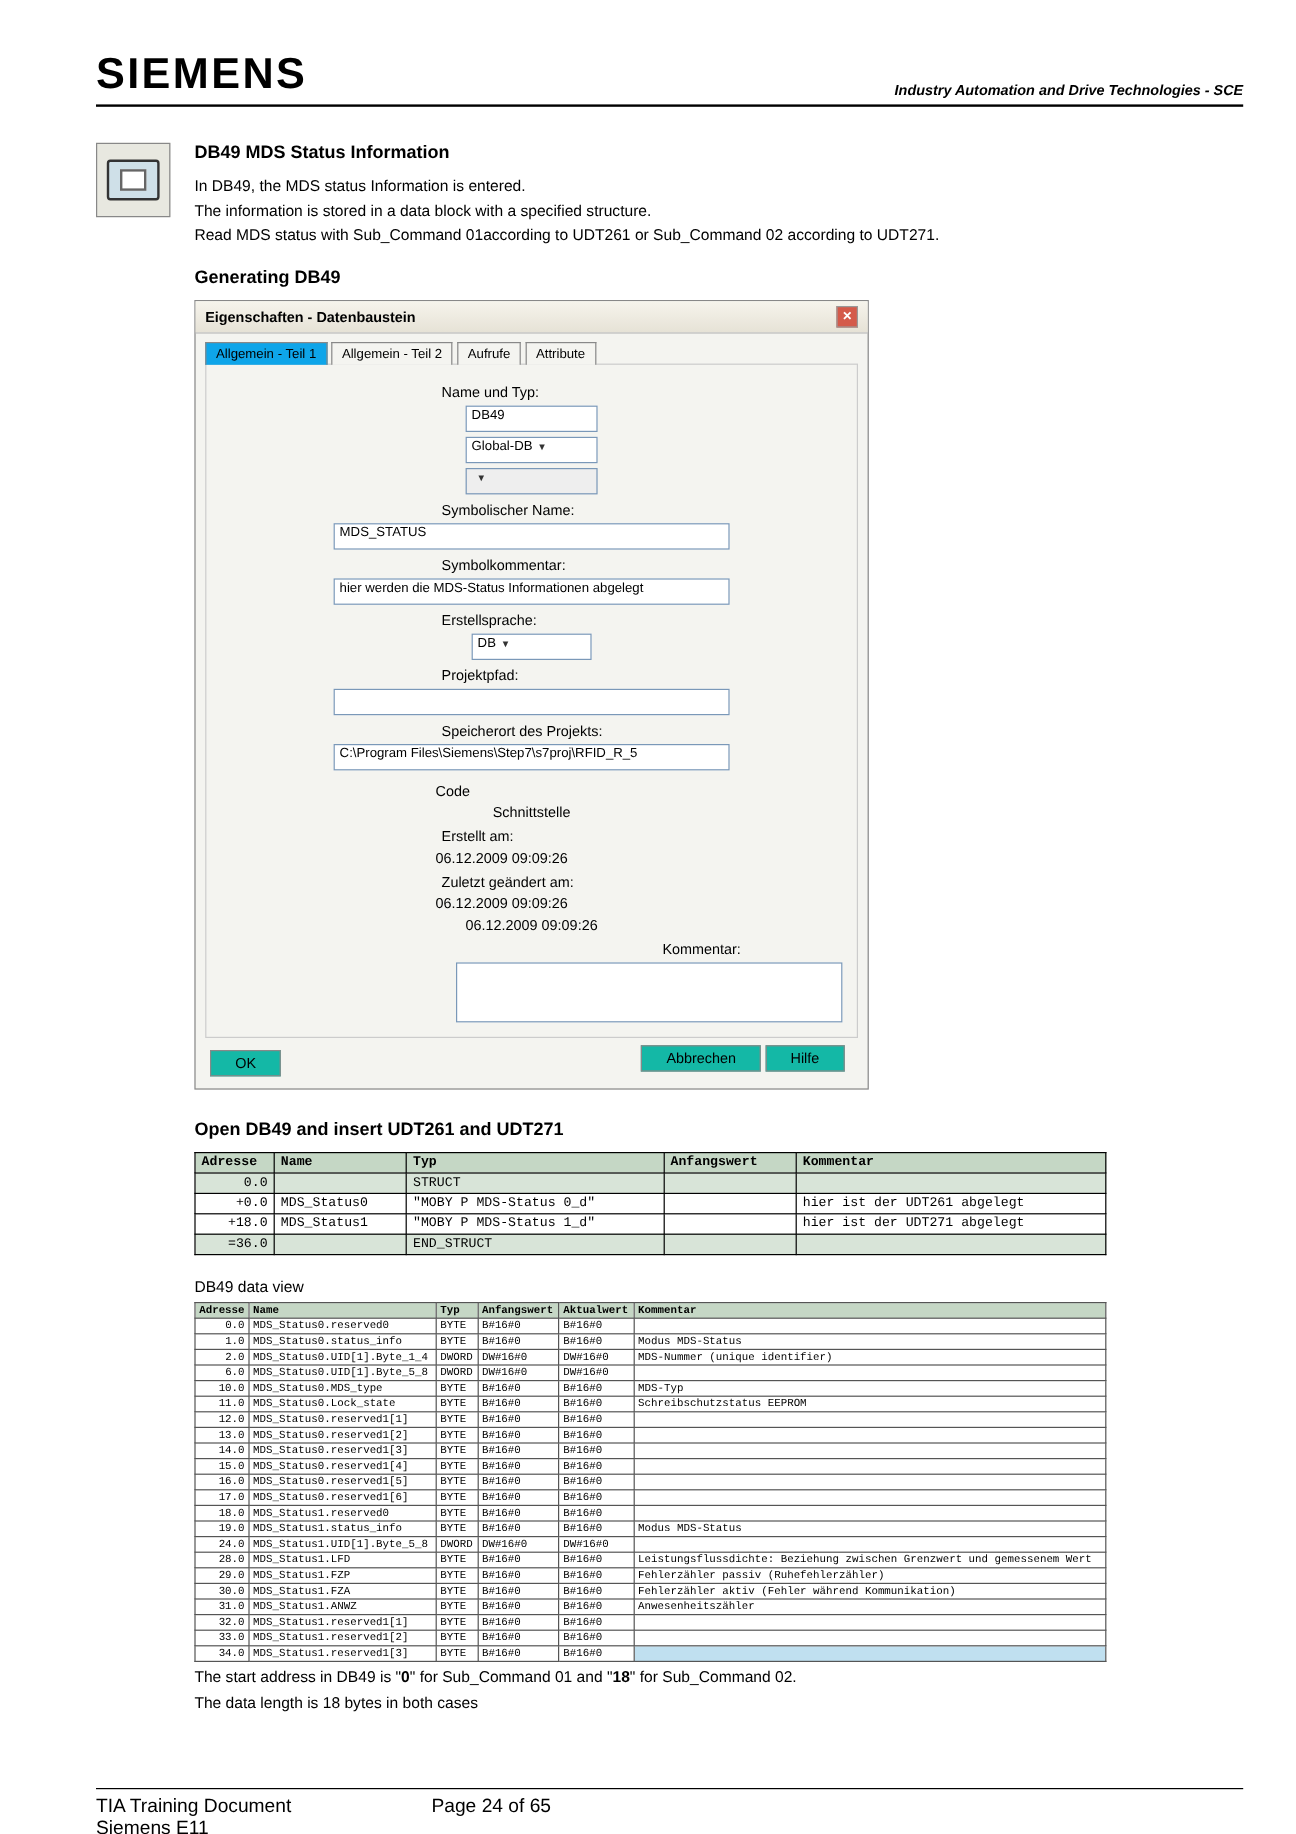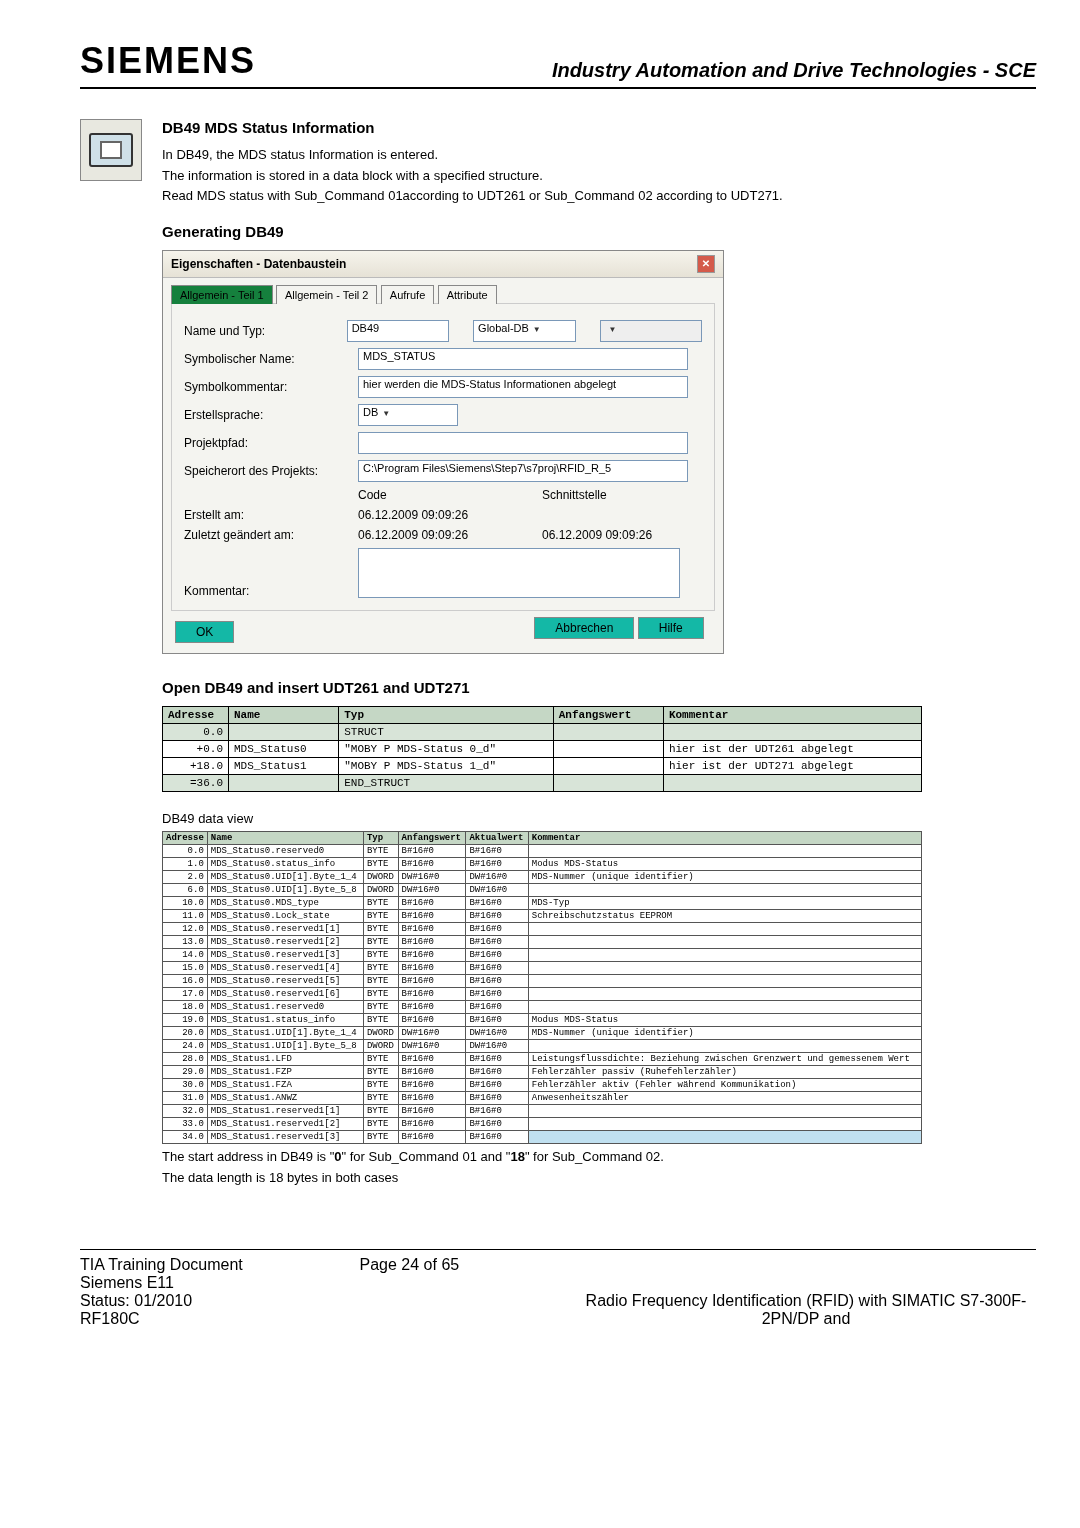--- a/index.html
+++ b/index.html
@@ -23,21 +23,21 @@
   }
   .logo {
     font-family: Arial, sans-serif;
     font-weight: 900;
     font-size: 36px;
     letter-spacing: 2px;
   }
   .hdr-right {
     font-weight: bold;
     font-style: italic;
-    font-size: 20px;
+    font-size: 12px;
   }
   .body-row {
     display: flex;
     gap: 20px;
     align-items: flex-start;
   }
   .icon-box {
     width: 60px; height: 60px;
     border: 1px solid #888;
     background: #e8e8e0;
@@ -75,25 +75,25 @@
   .close-x{
     width:16px;height:16px;background:#d45a4a;color:#fff;font-size:10px;
     display:flex;align-items:center;justify-content:center;border:1px solid #999;
   }
   .tabs { padding: 6px 8px 0 8px; }
   .tab {
     display:inline-block; padding:3px 8px; border:1px solid #888;
     border-bottom:none; background:#f4f4f0; font-size:11px;
     position:relative; top:1px;
   }
-  .tab.active{ background:#15803d; }
+  .tab.active{ background:#0ea5e9; }
   .dialog-body{
     border:1px solid #ccc; margin:0 8px; padding:10px 12px 6px 12px; background:#f4f4f0;
   }
-  .drow{ display:flex; align-items:center; margin:6px 0; gap:24px;}
+  .drow{ display:flex; align-items:center; margin:6px 0; gap:4px;flex-direction:column;}
   .dlab{ width:150px; }
   .inp{
     border:1px solid #7a98b8; background:#fff; height:18px;
     padding:1px 4px; font-size:11px; font-family:inherit;
   }
   .dd::after{
     content:"▼"; font-size:8px; margin-left:4px; color:#333;
   }
   .comment-box{
     border:1px solid #7a98b8; background:#fff; width:320px; height:48px;
@@ -392,28 +392,20 @@
               <td>B#16#0</td>
               <td></td>
             </tr>
             <tr>
               <td class="addr">19.0</td>
               <td>MDS_Status1.status_info</td>
               <td>BYTE</td>
               <td>B#16#0</td>
               <td>B#16#0</td>
               <td>Modus MDS-Status</td>
-            </tr>
-            <tr>
-              <td class="addr">20.0</td>
-              <td>MDS_Status1.UID[1].Byte_1_4</td>
-              <td>DWORD</td>
-              <td>DW#16#0</td>
-              <td>DW#16#0</td>
-              <td>MDS-Nummer (unique identifier)</td>
             </tr>
             <tr>
               <td class="addr">24.0</td>
               <td>MDS_Status1.UID[1].Byte_5_8</td>
               <td>DWORD</td>
               <td>DW#16#0</td>
               <td>DW#16#0</td>
               <td></td>
             </tr>
             <tr>

